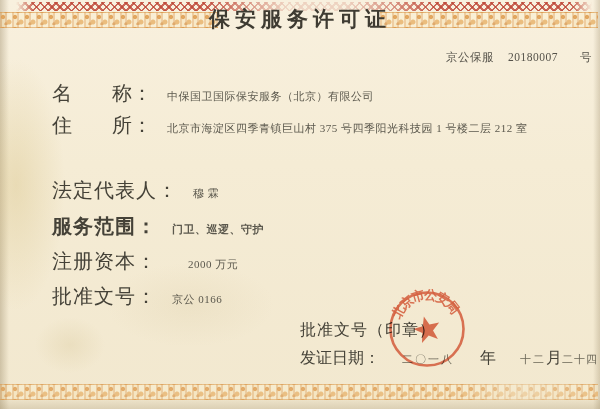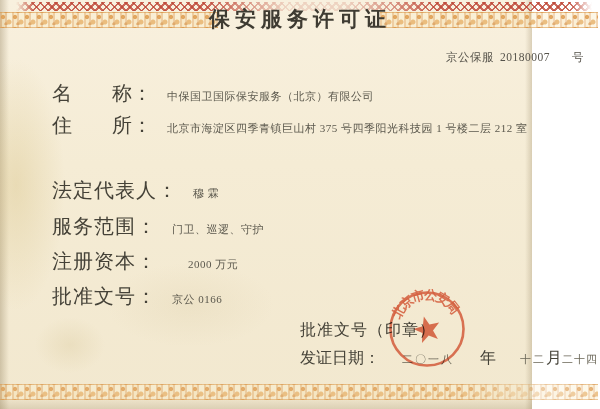--- a/index.html
+++ b/index.html
@@ -1,21 +1,21 @@
 <!DOCTYPE html>
 <html><head>
 <meta charset="utf-8">
 <style>
   html,body{margin:0;padding:0;}
   body{
     width:600px;height:409px;overflow:hidden;
     font-family:"Liberation Serif","DejaVu Serif",serif;
   }
   .page{
-    position:relative;width:532px;height:409px;
+    position:relative;width:600px;height:409px;
     background-color:#f5ecd5;
     background-image:
       radial-gradient(ellipse 70px 180px at 16px 185px, rgba(214,192,130,.38), rgba(214,192,130,0) 70%),
       radial-gradient(ellipse 50px 40px at 70px 345px, rgba(205,185,130,.22), rgba(205,185,130,0) 70%),
       radial-gradient(ellipse 120px 60px at 190px 305px, rgba(200,180,130,.14), rgba(200,180,130,0) 70%),
       linear-gradient(90deg, rgba(140,122,86,.35) 0, rgba(140,122,86,0) 9px),
       linear-gradient(270deg, rgba(140,122,86,.28) 0, rgba(140,122,86,0) 7px),
       linear-gradient(0deg, rgba(140,122,86,.22) 0, rgba(140,122,86,0) 12px),
       linear-gradient(180deg, #f8f0de 0, #f5ecd5 40%, #f2e8cf 100%);
   }
@@ -46,21 +46,21 @@
     mask-image:linear-gradient(90deg,#000 0,#000 460px,rgba(0,0,0,.5) 520px,#000 598px);}
   
   .title{
     position:absolute;top:5px;left:0;width:600px;text-align:center;
     font-size:21px;font-weight:bold;letter-spacing:5px;color:#3e3b32;
   }
   .license-no{
     position:absolute;top:50px;left:446px;
     font-size:11.5px;color:#55524a;letter-spacing:.5px;white-space:nowrap;
   }
-  .license-no .num{margin-left:6px;font-family:"Liberation Serif","DejaVu Serif",serif;}
+  .license-no .num{margin-left:14px;font-family:"Liberation Serif","DejaVu Serif",serif;}
   .license-no .suffix{margin-left:22px;}
   .row{position:absolute;left:52px;white-space:nowrap;display:flex;align-items:baseline;}
   .row .label{font-size:20px;color:#454238;letter-spacing:1px;}
   .row .value{font-size:11px;color:#5b584d;margin-left:15px;letter-spacing:.5px;}
   .row-name .label,.row-addr .label{letter-spacing:0;}
   .issuer{
     position:absolute;top:320px;left:300px;
     font-size:16px;color:#454238;letter-spacing:1px;white-space:nowrap;
   }
   .dateline{
@@ -102,21 +102,21 @@
   <div class="row row-addr" style="top:112px;">
     <span class="label">住　　所：</span>
     <span class="value">北京市海淀区四季青镇巨山村 375 号四季阳光科技园 1 号楼二层 212 室</span>
   </div>
 
   <div class="row" style="top:177px;">
     <span class="label">法定代表人：</span>
     <span class="value">穆 霖</span>
   </div>
 
-  <div class="row" style="top:213px;">
+  <div class="row" style="top:213px;font-weight:bold;">
     <span class="label">服务范围：</span>
     <span class="value">门卫、巡逻、守护</span>
   </div>
 
   <div class="row" style="top:248px;gap:16px;">
     <span class="label">注册资本：</span>
     <span class="value">2000 万元</span>
   </div>
 
   <div class="row" style="top:283px;">

